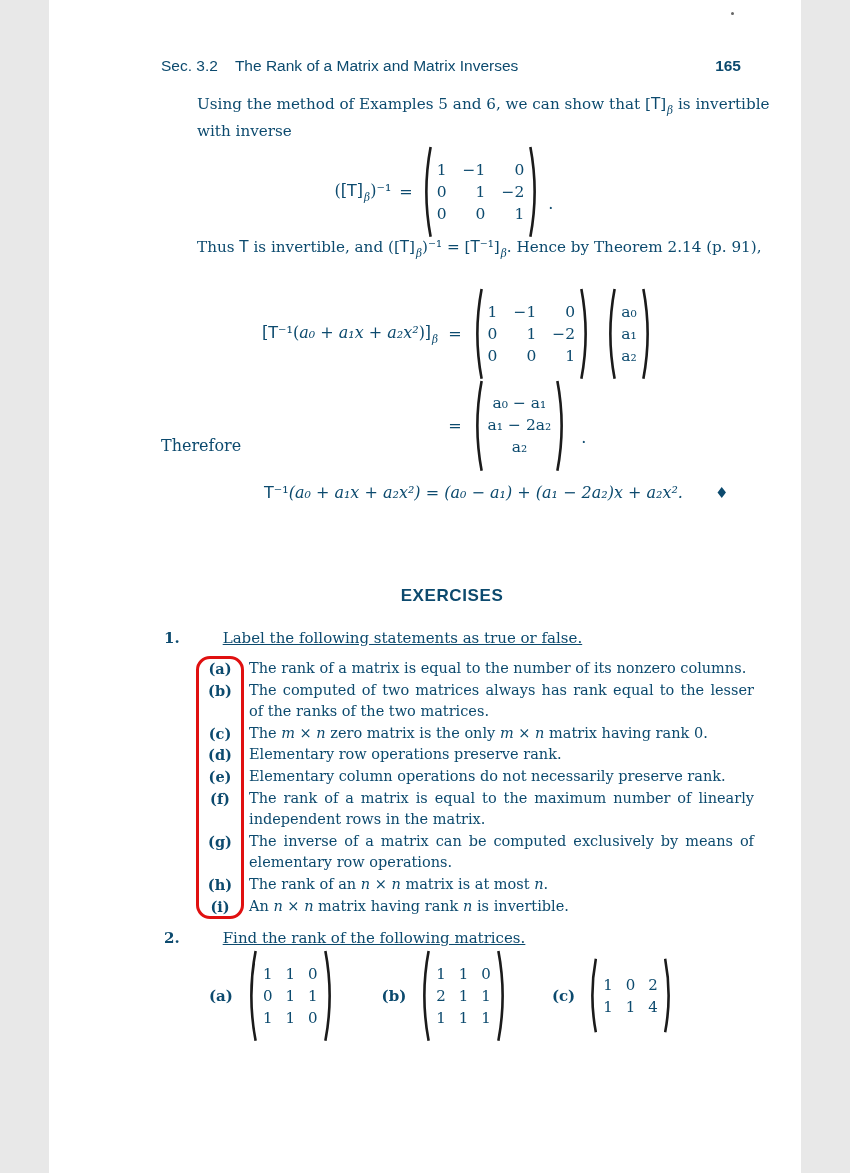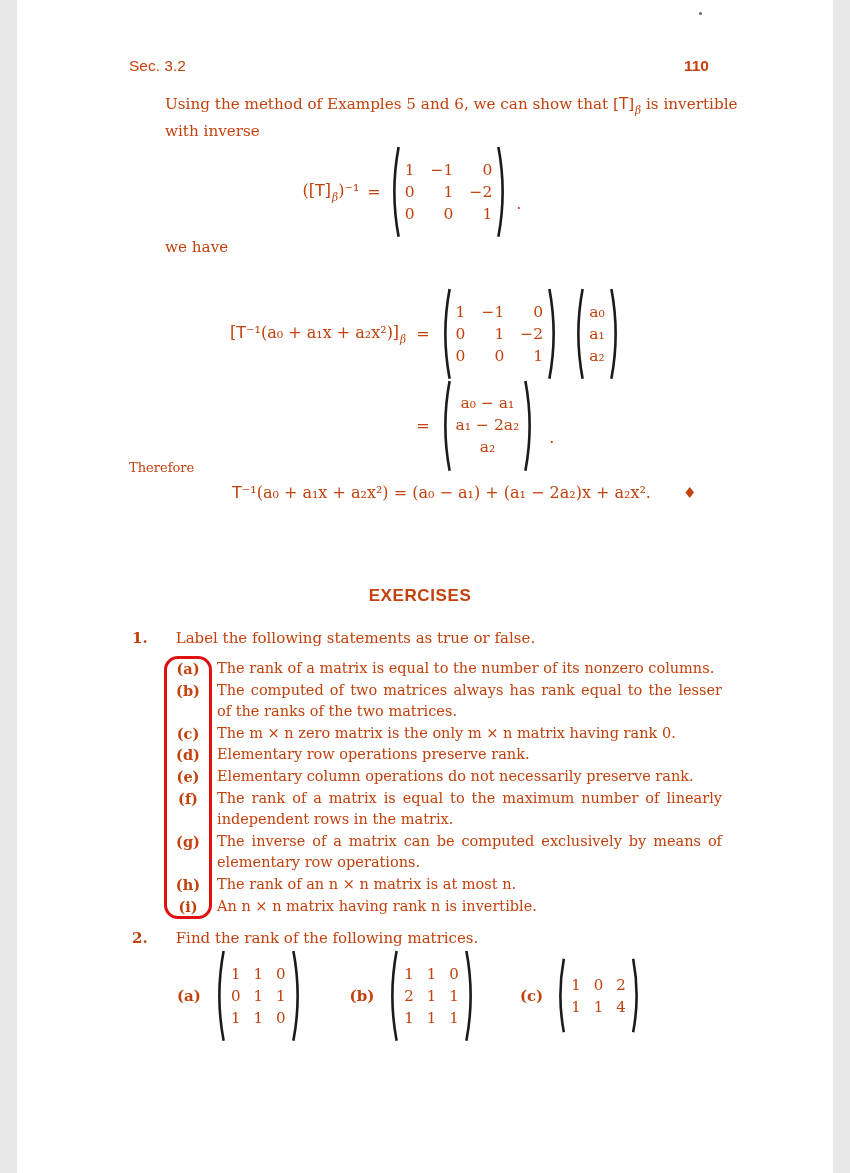--- a/index.html
+++ b/index.html
@@ -1,21 +1,21 @@
 <!DOCTYPE html>
 <html><head>
 <meta charset="utf-8">
 <style>
   html,body{margin:0;padding:0;background:#e8e8e8;}
-  .page{position:relative;width:816px;height:1173px;background:#ffffff;margin:0 auto;
-        font-family:"DejaVu Serif",serif;color:#c2410c;overflow:hidden;}
+  .page{position:relative;width:704px;height:1173px;background:#ffffff;margin:0 auto;
+        font-family:"DejaVu Serif",serif;color:#0c4a6e;overflow:hidden;padding-left:48px;}
   .abs{position:absolute;}
   .sans{font-family:"Liberation Sans","DejaVu Sans",sans-serif;}
   .sf{font-family:"DejaVu Sans",sans-serif;}
-  .it{}
+  .it{font-style:italic;}
   .sub{font-size:10.5px;font-style:italic;vertical-align:-4.5px;margin-left:1px;}
   .dot{left:682px;top:12px;width:3px;height:3px;background:#666;border-radius:50%;}
 
   .hdr{top:57px;left:112px;width:580px;display:flex;justify-content:space-between;
        align-items:baseline;font-size:15.5px;}
   .hdr-left{display:flex;gap:17px;}
   .pagenum{font-weight:bold;font-size:15.5px;}
 
   .para{font-size:15.2px;line-height:21.5px;left:112px;width:596px;margin-left:36px;}
   .eq{font-size:16px;}
@@ -33,27 +33,27 @@
 
   .eq1{top:146px;left:0;width:850px;display:flex;justify-content:center;
        align-items:center;gap:8px;transform:translateX(-30px);}
   .eq2{top:288px;left:213px;display:grid;grid-template-columns:auto auto auto;
        column-gap:10px;row-gap:0;align-items:center;}
   .eqrow{display:contents;}
   .rhs{display:inline-flex;gap:14px;align-items:center;}
   .eq3{top:483px;left:215px;display:flex;align-items:baseline;}
   .qed{margin-left:32px;font-size:15px;}
 
-  .therefore{top:460px;left:112px;font-size:13px;}
+  .therefore{top:436px;left:112px;font-size:16px;}
 
   .ex-head{top:586px;left:0;width:850px;text-align:center;transform:translateX(-22px);
            font-weight:bold;font-size:17px;letter-spacing:0.6px;}
   .ex-prompt{left:115px;display:flex;font-size:15px;}
   .ex-num{font-weight:bold;}
-  .ex-prompt .ptext{margin-left:28px;}
+  .ex-prompt .ptext{margin-left:43px;text-decoration:underline;}
   .p1{top:629px;} .p2{top:929px;}
 
   .list{top:658px;left:149px;width:560px;font-size:14.5px;line-height:21.6px;}
   .li{display:grid;grid-template-columns:44px 505px;column-gap:7px;}
   .li .lbl{font-weight:bold;text-align:center;}
   .li .txt{text-align:justify;}
 
   .redbox{left:147px;top:656px;width:48px;height:263px;border:3px solid #e01010;
           border-radius:14px;box-sizing:border-box;}
 
@@ -64,22 +64,23 @@
 </head>
 <body>
 
 <div class="page">
 
   <div class="abs dot"></div>
 
   <div class="abs hdr">
     <div class="hdr-left sans">
       <span>Sec. 3.2</span>
-    </div>
-    <span class="pagenum sans">110</span>
+      <span>The Rank of a Matrix and Matrix Inverses</span>
+    </div>
+    <span class="pagenum sans">165</span>
   </div>
 
   <div class="abs para" style="top:94px">
     <div><span>Using the method of Examples 5 and 6, we can show that </span><span>[</span><span class="sf">T</span><span>]</span><span class="sub">β</span><span> is invertible</span></div>
     <div><span>with inverse</span></div>
   </div>
 
   <div class="abs eq1 eq">
     <span><span>([</span><span class="sf">T</span><span>]</span><span class="sub">β</span><span>)⁻¹</span></span>
     <span>=</span>
@@ -99,21 +100,21 @@
           <span>1</span>
         </span>
       <svg class="paren" viewBox="0 0 12 100" preserveAspectRatio="none">
           <path d="M1.5,1 Q10.8,50 1.5,99" fill="none" stroke="#1b1b1b" stroke-width="2.6" vector-effect="non-scaling-stroke"></path>
         </svg>
     </span>
     <span class="period">.</span>
   </div>
 
   <div class="abs para" style="top:237px">
-    <div><span>we have</span></div>
+    <div><span>Thus </span><span class="sf">T</span><span> is invertible, and </span><span>([</span><span class="sf">T</span><span>]</span><span class="sub">β</span><span>)⁻¹ = [</span><span class="sf">T</span><span>⁻¹]</span><span class="sub">β</span><span>. Hence by Theorem 2.14 (p. 91),</span></div>
   </div>
 
   <div class="abs eq2 eq">
     <div class="eqrow">
       <span><span>[</span><span class="sf">T</span><span>⁻¹(</span><span class="it">a₀ + a₁x + a₂x²</span><span>)]</span><span class="sub">β</span></span>
       <span>=</span>
       <span class="rhs">
         <span class="mx mx3">
           <svg class="paren" viewBox="0 0 12 100" preserveAspectRatio="none">
               <path d="M10.5,1 Q1.2,50 10.5,99" fill="none" stroke="#1b1b1b" stroke-width="2.6" vector-effect="non-scaling-stroke"></path>

